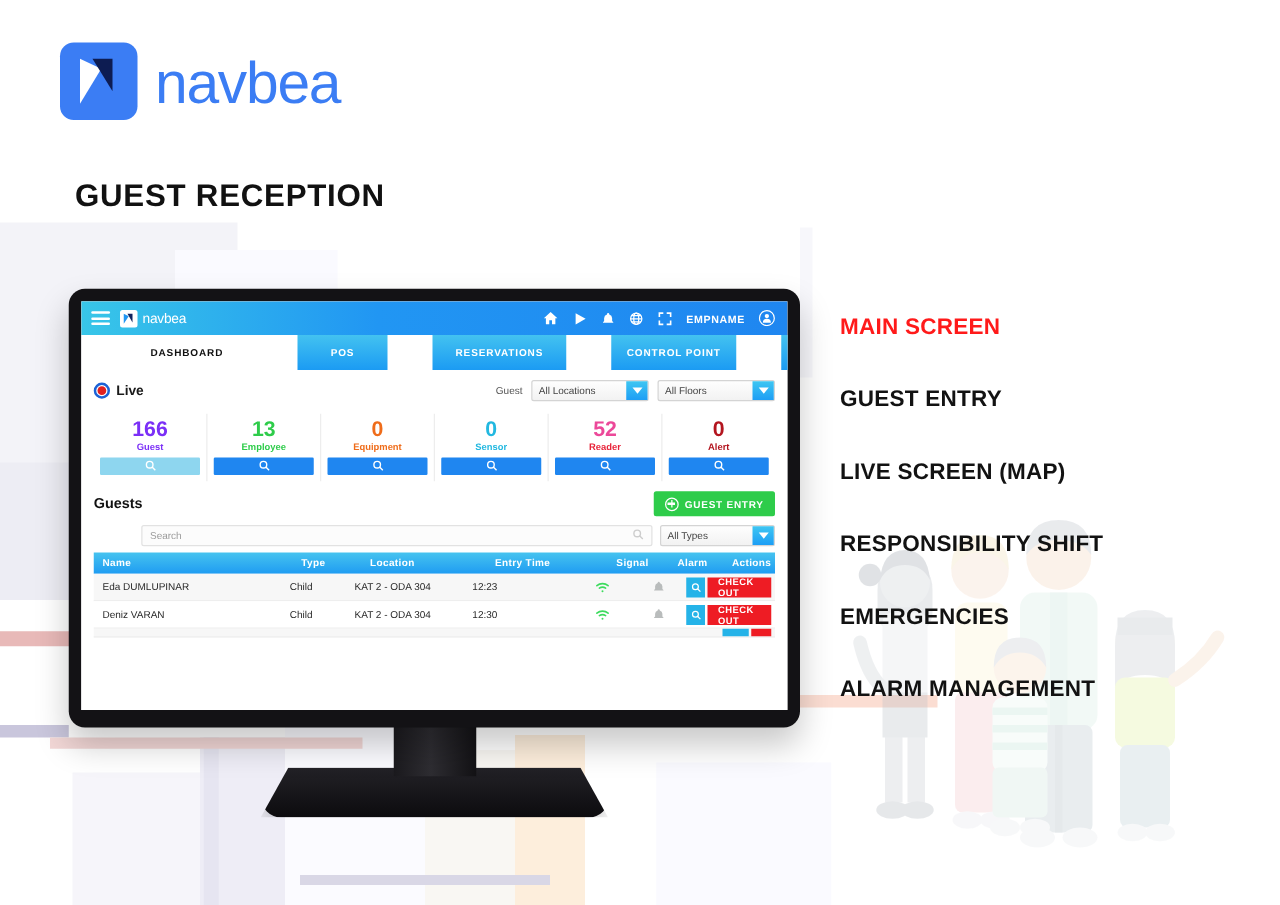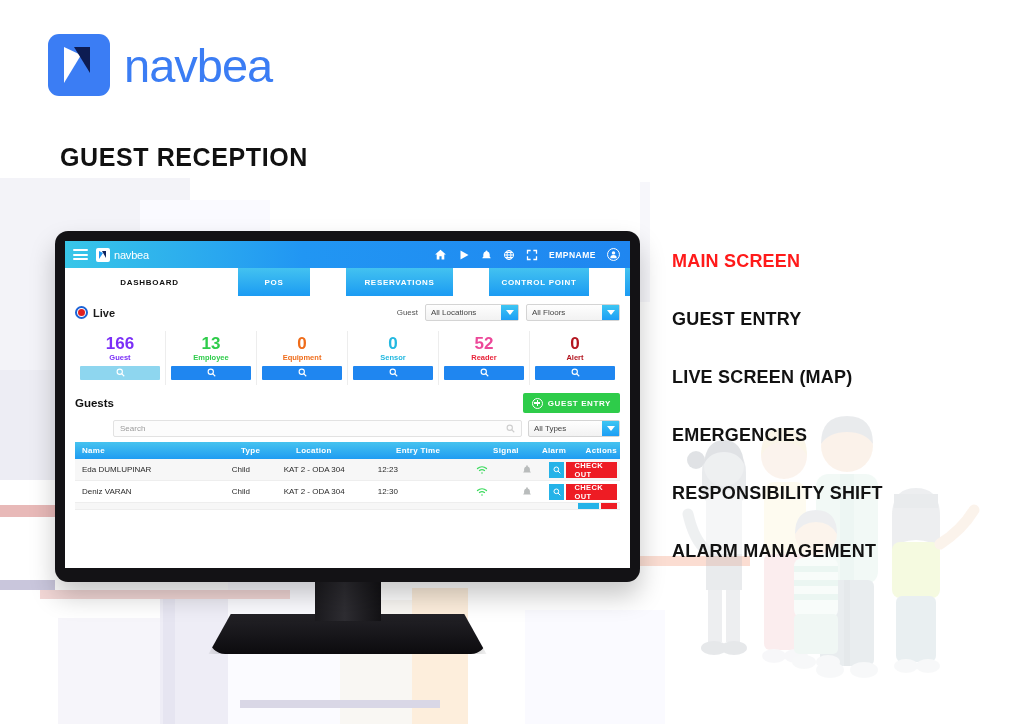--- a/index.html
+++ b/index.html
@@ -327,22 +327,22 @@
   </div>
   <div id="brand-word">navbea</div>
 </div>
 
 <div id="page-title">GUEST RECEPTION</div>
 
 <div id="feature-list">
   <div class="feature-item accent">MAIN SCREEN</div>
   <div class="feature-item">GUEST ENTRY</div>
   <div class="feature-item">LIVE SCREEN (MAP)</div>
+  <div class="feature-item">RESPONSIBILITY SHIFT</div>
   <div class="feature-item">EMERGENCIES</div>
-  <div class="feature-item">RESPONSIBILITY SHIFT</div>
   <div class="feature-item">ALARM MANAGEMENT</div>
 </div>
 
 <div id="monitor">
   <div id="stand-base"></div>
   <div id="stand-neck"></div>
   <div id="bezel">
     <div id="screen">
 
       <div id="app-topbar">

